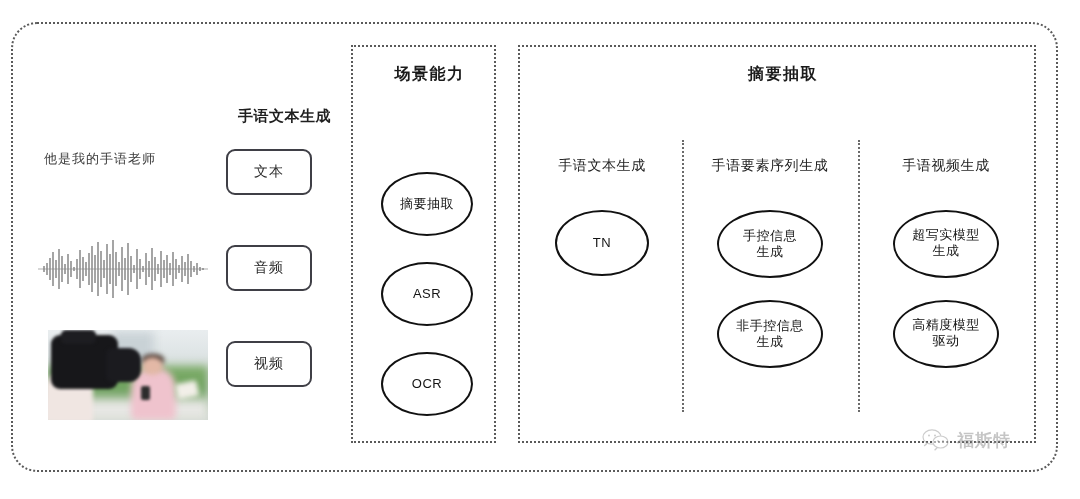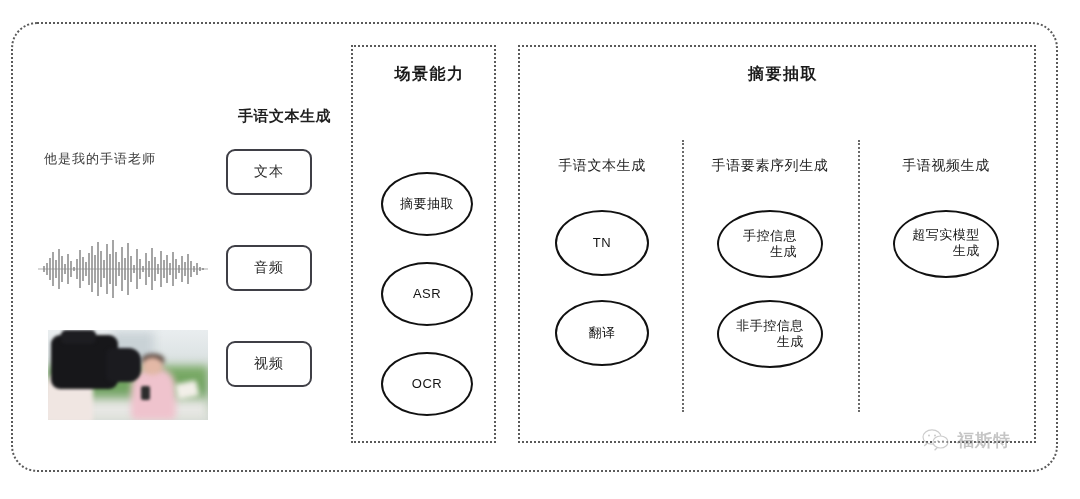--- a/index.html
+++ b/index.html
@@ -103,21 +103,21 @@
   .col-divider{
     position:absolute;top:93px;height:272px;width:0;
     border-left:2px dotted #6a6a6a;
   }
   #divider-0{left:162px;}
   #divider-1{left:338px;}
   .col-title{
     position:absolute;left:0;right:0;top:110px;text-align:center;
     font-size:14px;color:#232323;letter-spacing:.6px;white-space:nowrap;
   }
-  .node-core{width:90px;height:62px;left:50%;transform:translateX(-50%);text-align:right;}
+  .node-core{width:90px;height:62px;left:50%;transform:translateX(-50%);}
   .node-core.wide{width:102px;height:64px;}
   .node-row-0{top:163px;}
   .node-row-1{top:253px;}
 
   
   #watermark{
     position:absolute;left:921px;top:428px;display:flex;align-items:center;gap:6px;
     opacity:.5;
   }
   #watermark .wm-text{
@@ -228,32 +228,32 @@
 
 <div class="panel" id="panel-core">
   <div class="panel-title">摘要抽取</div>
 
   <div class="col-divider" id="divider-0"></div>
   <div class="col-divider" id="divider-1"></div>
 
   <div class="core-col" id="core-col-0">
     <div class="col-title">手语文本生成</div>
     <div class="node node-core node-row-0">TN</div>
-    <div class="node node-core node-row-1">翻译</div>
   </div>
 
   <div class="core-col" id="core-col-1">
     <div class="col-title">手语要素序列生成</div>
     <div class="node node-core wide node-row-0">手控信息<br>生成</div>
     <div class="node node-core wide node-row-1">非手控信息<br>生成</div>
   </div>
 
   <div class="core-col" id="core-col-2">
     <div class="col-title">手语视频生成</div>
     <div class="node node-core wide node-row-0">超写实模型<br>生成</div>
+    <div class="node node-core wide node-row-1">高精度模型<br>驱动</div>
   </div>
 </div>
 
 <div id="watermark">
   <svg width="30" height="24" viewBox="0 0 30 24">
     <ellipse cx="11" cy="9" rx="9" ry="7.2" fill="none" stroke="#9b9b9b" stroke-width="1.2"></ellipse>
     <path d="M6 15 L3.2 18 L5.4 16.2 Z" fill="none" stroke="#9b9b9b" stroke-width="1.2"></path>
     <circle cx="8" cy="7.5" r="1" fill="#9b9b9b"></circle>
     <circle cx="14" cy="7.5" r="1" fill="#9b9b9b"></circle>
     <ellipse cx="19.5" cy="14" rx="7.5" ry="6" fill="#ffffff" stroke="#9b9b9b" stroke-width="1.2"></ellipse>

